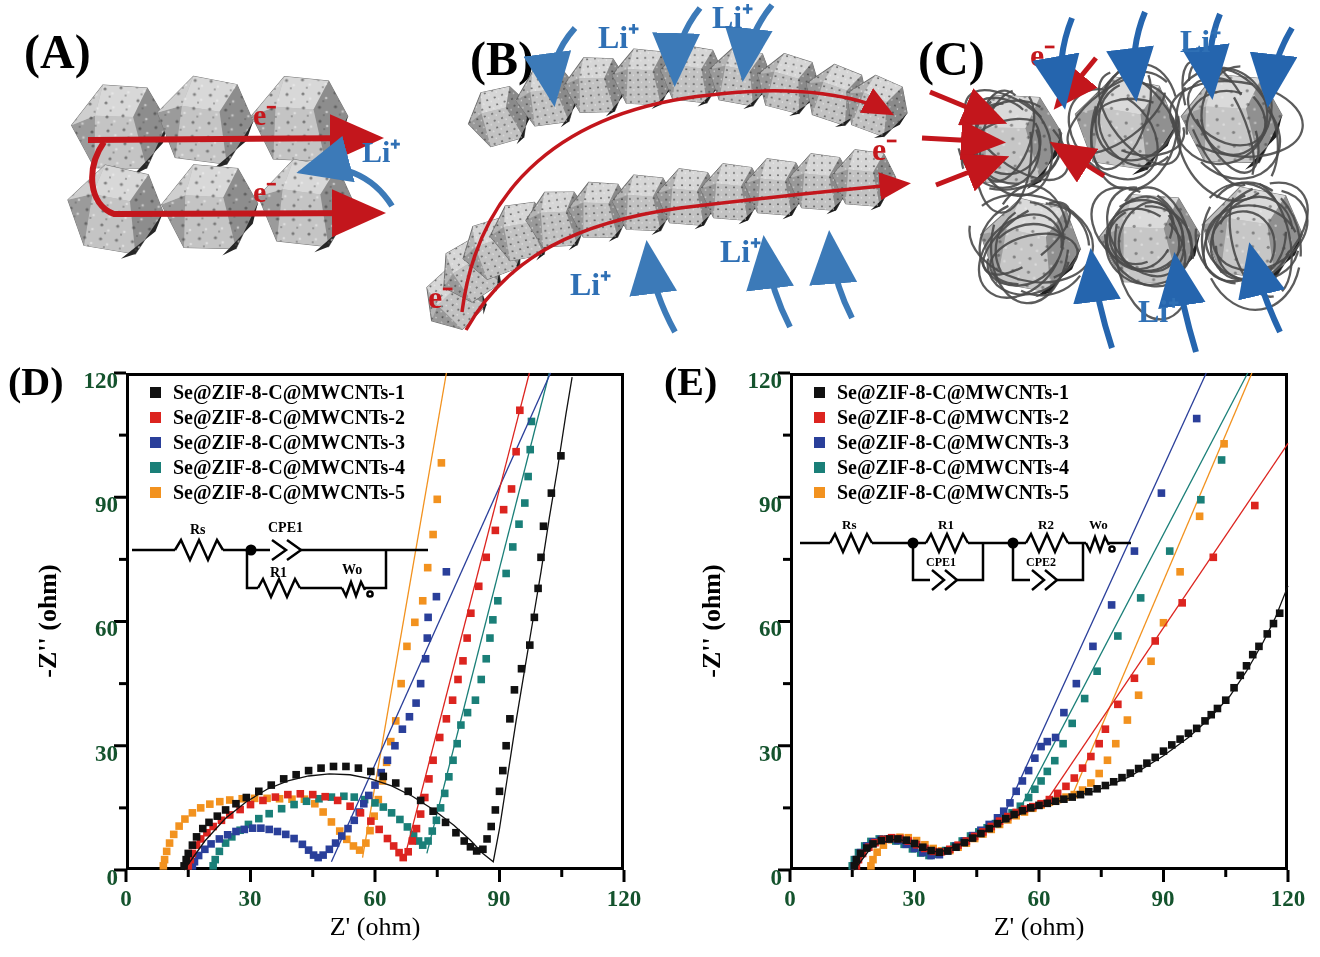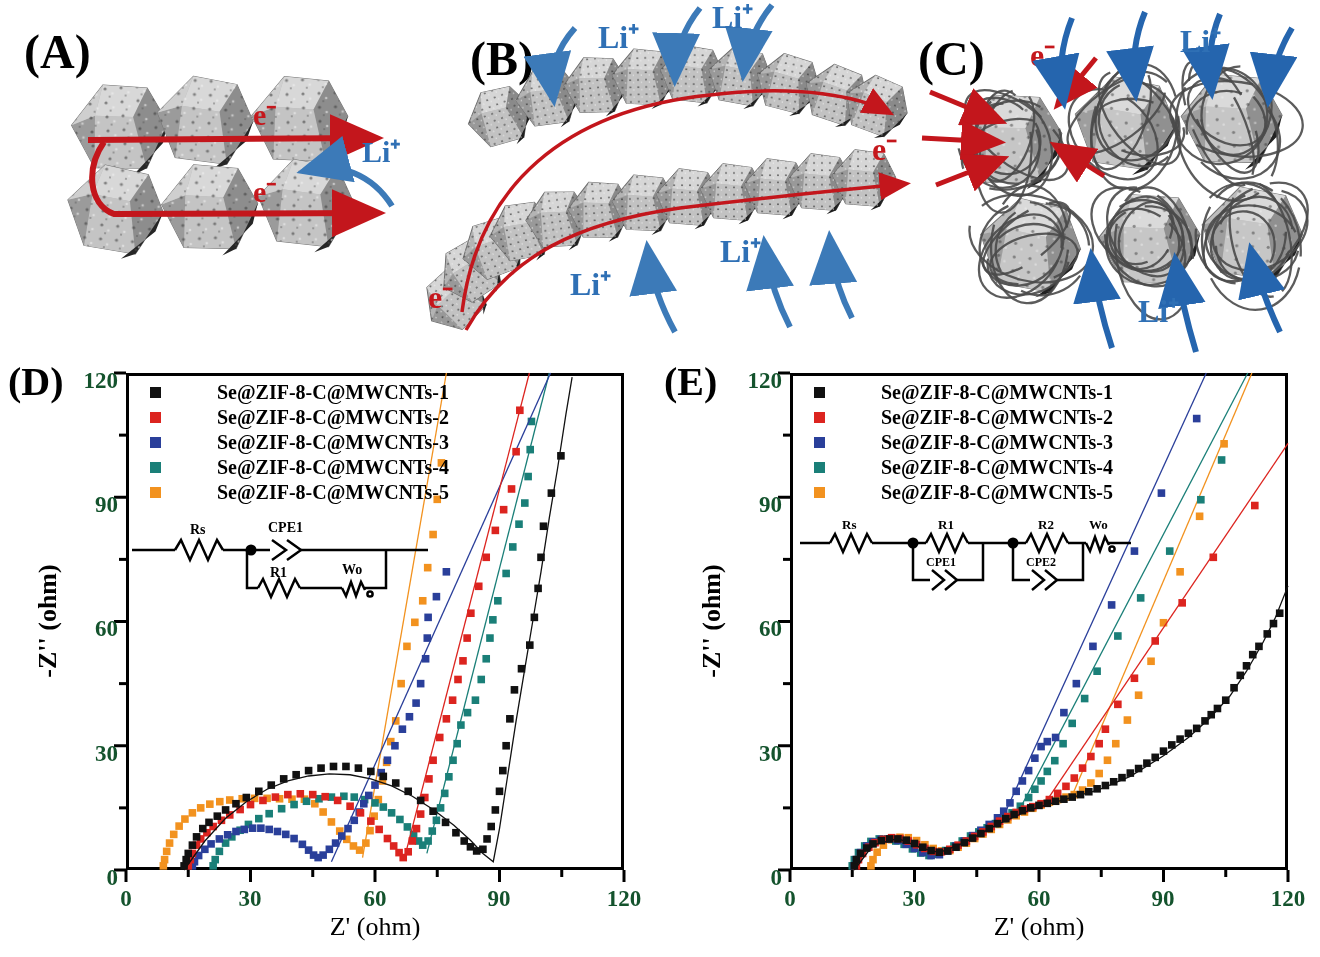--- a/index.html
+++ b/index.html
@@ -5,21 +5,21 @@
   html,body{margin:0;padding:0;background:#888;}
   #figure{position:relative;width:1320px;height:957px;background:#ffffff;overflow:hidden;
           font-family:"Liberation Serif", serif;}
   svg{display:block;}
   .panel-letter{position:absolute;font-family:"Liberation Serif",serif;font-weight:bold;
                 font-size:40px;color:#000;}
   .legend{position:absolute;}
   .lrow{display:flex;align-items:center;height:25px;}
   .lrow .key{width:11px;height:11px;margin-right:12px;flex:0 0 auto;}
   .lrow .lname{font-family:"Liberation Serif",serif;font-weight:bold;font-size:20px;color:#000;
-               white-space:nowrap;margin-left:44px;}
+               white-space:nowrap;}
   .tick-label{position:absolute;font-family:Liberation Serif, serif;font-weight:bold;
               font-size:23px;color:#14532d;margin-top:8px;}
   .xtick{transform:translateX(-50%);}
   .ytick{width:60px;text-align:right;transform:translateY(-50%);}
   .axis-title-x{position:absolute;font-family:"Liberation Serif",serif;font-weight:normal;
                 font-size:26px;color:#000;transform:translateX(-50%);}
   .axis-title-y{position:absolute;width:220px;height:30px;text-align:center;
                 font-family:"Liberation Serif",serif;font-weight:bold;font-size:26px;color:#000;
                 transform:rotate(-90deg);}
 </style>

